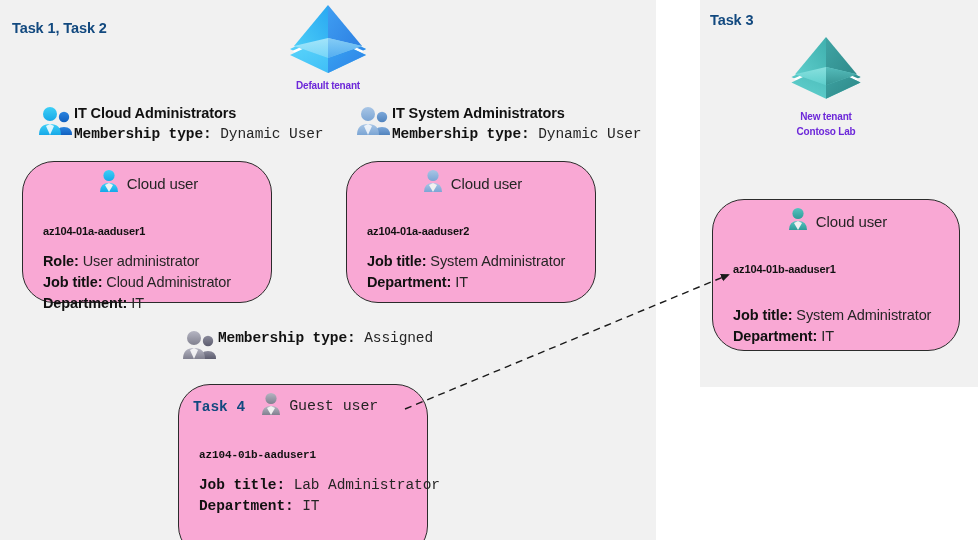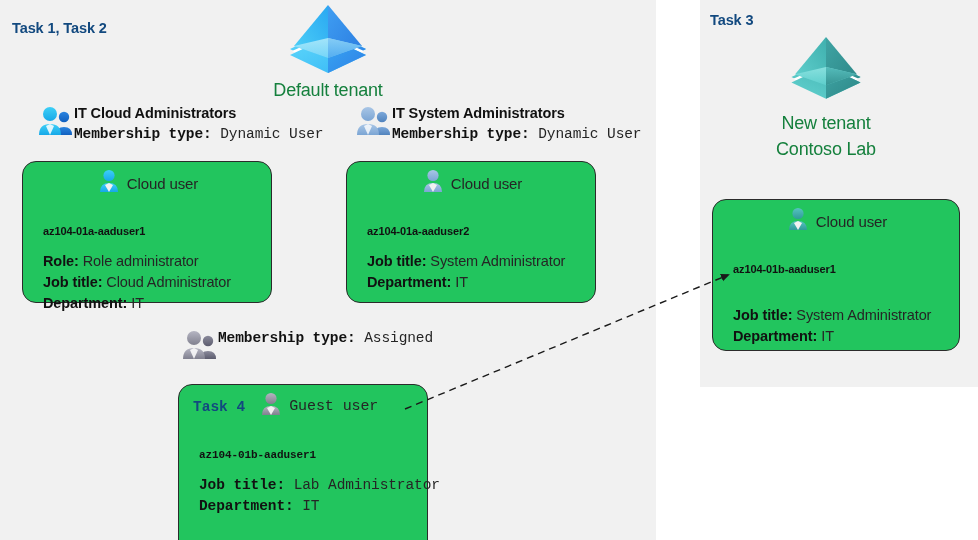--- a/index.html
+++ b/index.html
@@ -36,23 +36,23 @@
   
   .tenant {
     position: absolute;
     text-align: center;
   }
   .tenant .tenant-icon {
     display: block;
     margin: 0 auto;
   }
   .tenant .tenant-name {
-    font-weight: normal;
-    font-size: 18px;
-    color: #15803d;
+    font-weight: bold;
+    font-size: 10px;
+    color: #6d28d9;
     white-space: nowrap;
     letter-spacing: -0.2px;
   }
   #tenant-default { left: 228px; top: 2px; width: 200px; }
   #tenant-default .tenant-name { margin-top: 2px; }
   #tenant-new { left: 726px; top: 34px; width: 200px; }
   #tenant-new .tenant-name { margin-top: 6px; line-height: 1.45; }
 
   
   .group {
@@ -80,22 +80,22 @@
   }
   .group-meta b { color: #111111; }
   #group-cloud  { left: 38px;  top: 104px; }
   #group-system { left: 356px; top: 104px; }
   #group-lab    { left: 182px; top: 328px; }
 
   
   .card {
     position: absolute;
     border: 1.4px solid #2b2b2b;
-    border-radius: 14px;
-    background: #22c55e;
+    border-radius: 32px;
+    background: #f9a8d4;
     box-sizing: border-box;
   }
   .card-head {
     display: flex;
     align-items: center;
     justify-content: center;
     gap: 5px;
     margin-top: 6px;
   }
   .card-head .tasktag {
@@ -280,21 +280,21 @@
           <path d="M4 24 q0-9 9-9 q9 0 9 9 z" fill="url(#cuA)"></path>
           <path d="M13 15 l4 2 l-4 7 l-4 -7 z" fill="#f1f1f1"></path>
         </svg>
       </span>
       <span class="card-type">Cloud user</span>
     </div>
     <div class="card-upn">az104-01a-aaduser1</div>
     <div class="card-props">
       <div class="row">
         <b>Role:</b>
-        <span>Role administrator</span>
+        <span>User administrator</span>
       </div>
       <div class="row">
         <b>Job title:</b>
         <span>Cloud Administrator</span>
       </div>
       <div class="row">
         <b>Department:</b>
         <span>IT</span>
       </div>
     </div>

